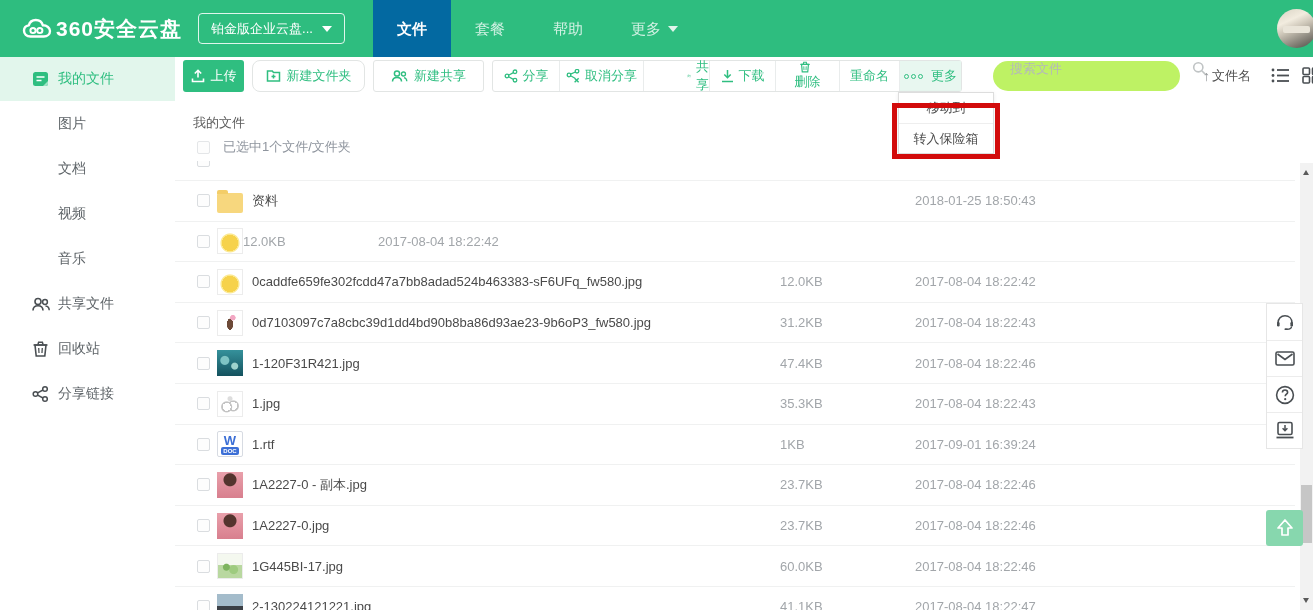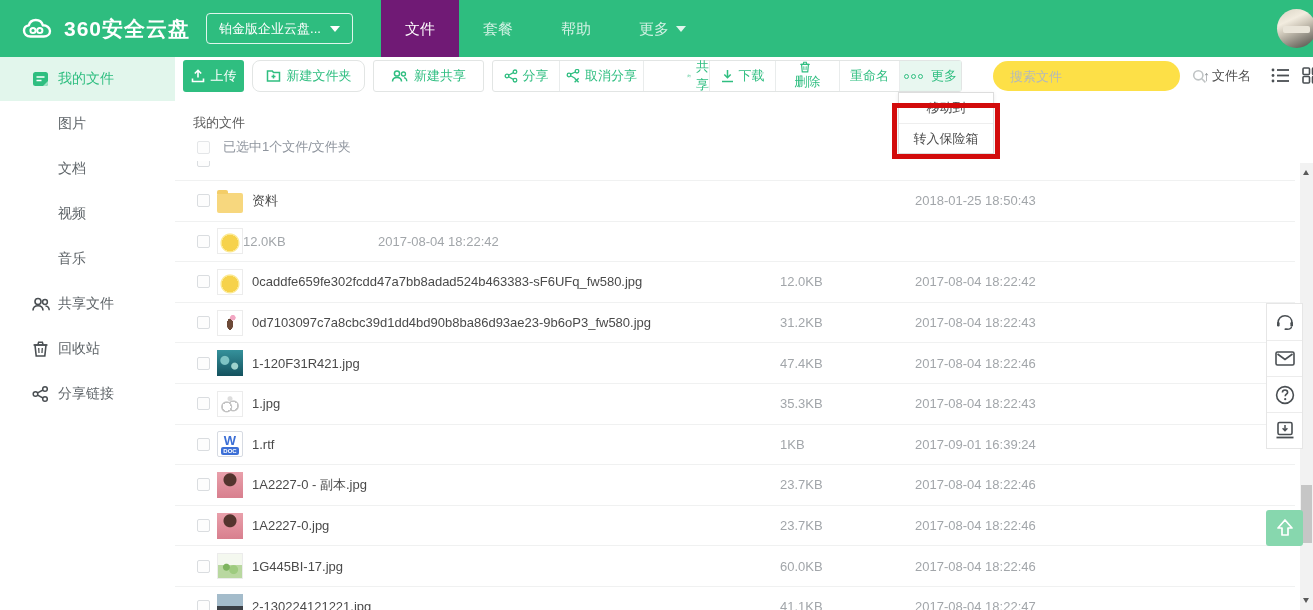--- a/index.html
+++ b/index.html
@@ -5,30 +5,30 @@
   * { margin:0; padding:0; box-sizing:border-box; }
   html,body { width:1313px; height:610px; overflow:hidden; background:#fff;
     font-family:"Liberation Sans","DejaVu Sans",sans-serif; }
   .app { position:relative; width:1313px; height:610px; overflow:hidden; }
 
   
   .header { position:absolute; left:0; top:0; width:1313px; height:57px;
     background:#2ebd7f; display:flex; align-items:center; z-index:60; }
   .logo { display:flex; align-items:center; margin-left:22px; }
   .logo svg { display:block; }
-  .logo-text { color:#fff; font-size:21px; font-weight:bold; margin-left:12px; letter-spacing:1px; }
+  .logo-text { color:#fff; font-size:21px; font-weight:bold; margin-left:4px; letter-spacing:1px; }
   .plan-btn { margin-left:16px; height:31px; border:1px solid rgba(255,255,255,.85);
     border-radius:4px; display:flex; align-items:center; padding:0 12px; color:#fff;
     font-size:13px; cursor:pointer; }
   .caret-down { width:0; height:0; border-left:5px solid transparent; border-right:5px solid transparent;
     border-top:6px solid #fff; margin-left:9px; }
   .nav { display:flex; margin-left:28px; height:57px; }
   .nav-item { height:57px; line-height:57px; padding:0 24px; font-size:15px;
     color:rgba(255,255,255,.78); cursor:pointer; display:flex; align-items:center; }
-  .nav-item.active { background:#701a75; color:#fff; font-weight:normal; }
+  .nav-item.active { background:#0369a1; color:#fff; font-weight:bold; }
   .nav-item .caret-down { border-top-color:rgba(255,255,255,.85); margin-left:7px; }
   .avatar { position:absolute; right:-3px; top:9px; width:39px; height:39px; border-radius:50%;
     overflow:hidden; cursor:pointer;
     background:linear-gradient(155deg,#d8d2c2 0%,#f2ecdf 30%,#cdc6b8 48%,#8e8a80 72%,#4a4742 100%); }
   .avatar::after { content:""; position:absolute; left:6px; top:17px; width:27px; height:7px;
     background:#e9e4d8; border-radius:2px; }
 
   
   .sidebar { position:absolute; left:0; top:57px; width:175px; height:553px; background:#fff; z-index:5; }
   .side-item { position:relative; height:45px; display:flex; align-items:center; cursor:pointer;
@@ -63,21 +63,21 @@
   
   .more-menu { position:absolute; left:-2px; top:31px; width:96px; background:#fff;
     border:1px solid #ddd; box-shadow:0 1px 4px rgba(0,0,0,.08); z-index:40; }
   .menu-item { height:30px; line-height:30px; text-align:center; font-size:13px; color:#4a4a4a; cursor:pointer; }
   .menu-item + .menu-item { border-top:1px solid #eee; }
   .red-box { position:absolute; left:-8px; top:42px; width:108px; height:56px;
     border:5px solid #d20b0b; z-index:45; pointer-events:none; }
 
   
   .search-wrap { position:absolute; left:810px; top:1px; width:187px; height:30px;
-    background:#fde047; border-radius:15px; display:flex; align-items:center; }
+    background:#bef264; border-radius:15px; display:flex; align-items:flex-start; }
   .search-input { flex:1; border:none; outline:none; background:transparent; font-size:13px;
     color:#555; padding:0 6px 0 17px; font-family:inherit; }
   .search-input::placeholder { color:#b4b9ba; }
   .search-icon { margin-right:12px; display:flex; }
   .sort-wrap { position:absolute; left:1020px; top:0; height:32px; display:flex; align-items:center; cursor:pointer; }
   .sort-arrow { color:#8b8f92; font-size:14px; margin-right:2px; }
   .sort-label { font-size:13px; color:#4f4f4f; }
   .view-list { position:absolute; left:1088px; top:7px; cursor:pointer; }
   .view-grid { position:absolute; left:1119px; top:7px; cursor:pointer; }
 

